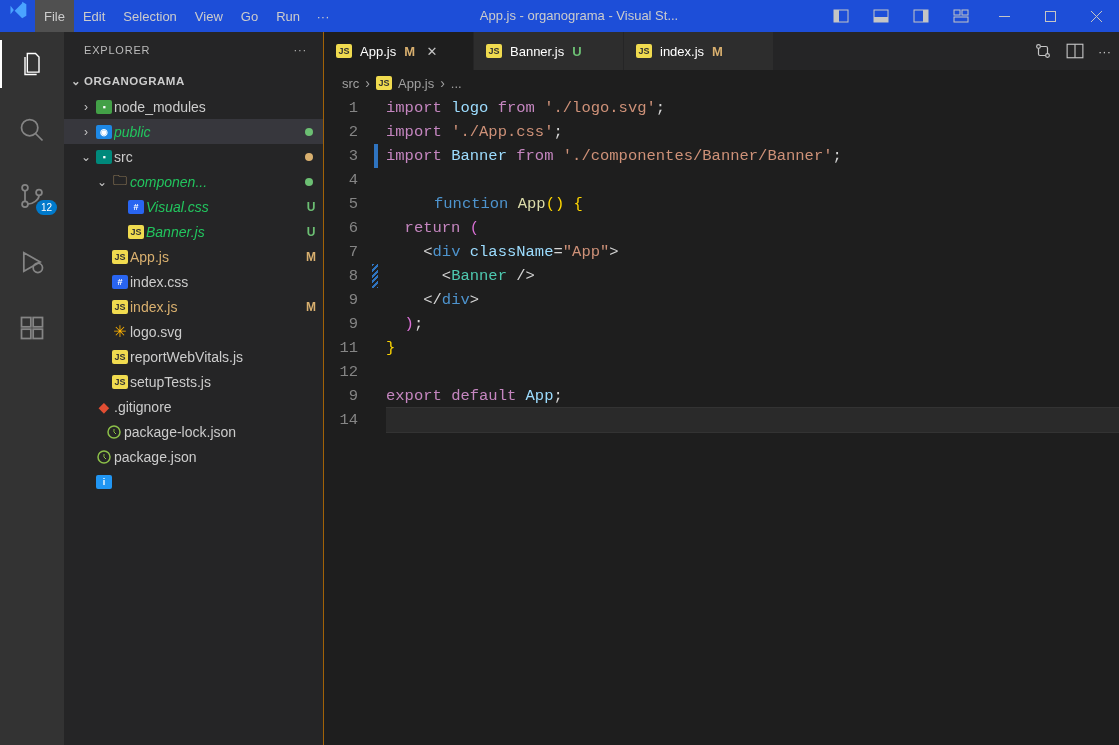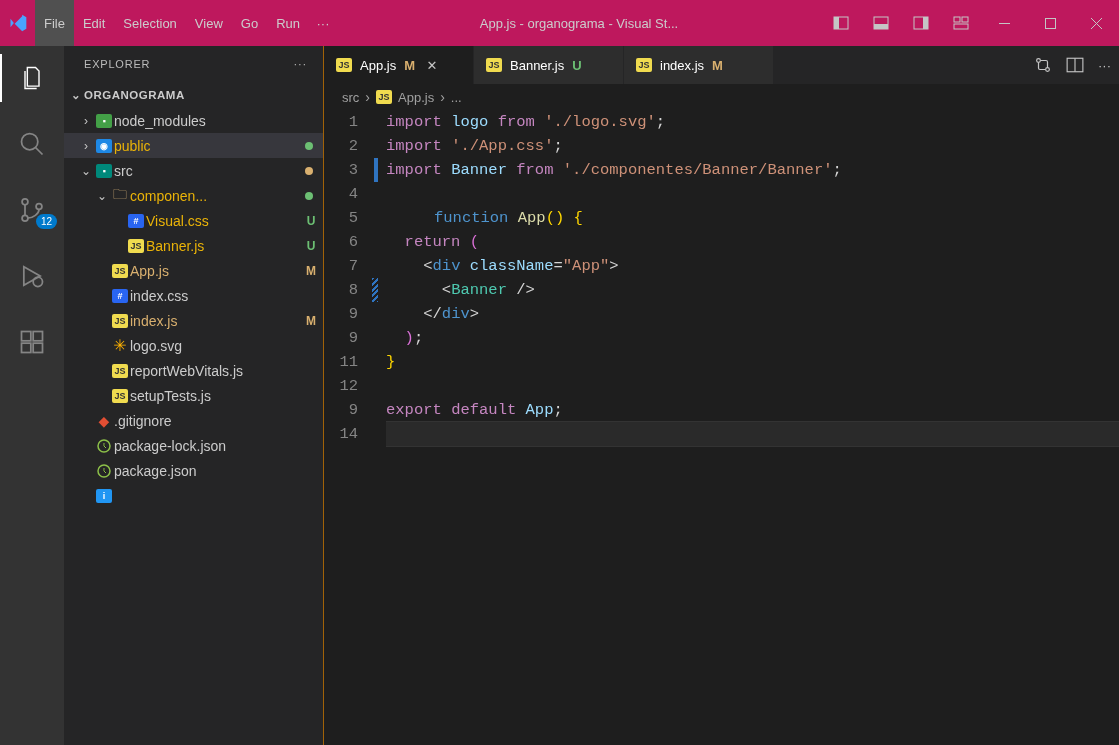--- a/index.html
+++ b/index.html
@@ -9,24 +9,24 @@
     font-size: 13px;
     color: #cccccc;
     background: #1e1e1e;
     overflow: hidden;
     width: 1119px;
     height: 745px;
   }
 
   
   .titlebar {
-    height: 46px;
-    background: #be185d;
-    display: flex;
-    align-items: center;
+    height: 32px;
+    background: #1d4ed8;
+    display: flex;
+    align-items: flex-start;
     -webkit-user-select: none;
     user-select: none;
   }
   .titlebar .logo {
     width: 35px;
     display: flex;
     align-items: center;
     justify-content: center;
     color: #4aa3ff;
   }
@@ -47,21 +47,21 @@
   .menu-overflow {
     width: 28px; height: 100%;
     display: flex; align-items: center; justify-content: center;
   }
   .window-title {
     flex: 1;
     text-align: center;
     overflow: hidden;
     text-overflow: ellipsis;
     white-space: nowrap;
-    margin: 0 8px;
+    margin: 8px 8px;
   }
   .layout-controls, .window-controls { display: flex; height: 100%; }
   .layout-btn, .win-btn {
     width: 40px; height: 100%;
     display: flex; align-items: center; justify-content: center;
     color: #cccccc;
   }
   .win-btn { width: 46px; }
 
   
@@ -155,21 +155,21 @@
   .tree-row .label { flex: 1; overflow: hidden; text-overflow: ellipsis; padding-right: 4px;}
   .tree-row .status {
     width: 24px;
     text-align: center;
     font-weight: 700;
     font-size: 12px;
   }
   .status-M { color: #d9b06f; }
   .status-U { color: #6cbf73; }
   .label.mod { color: #d9b06f; }
-  .label.unt { color: #eab308; }
+  .label.unt { color: #22c55e; font-style: italic; }
   .dot-mod { width:8px;height:8px;border-radius:50%;background:#d9b06f;margin-right:10px; }
   .dot-unt { width:8px;height:8px;border-radius:50%;background:#6cbf73;margin-right:10px; }
 
   
   .editor-area {
     flex: 1;
     display: flex;
     flex-direction: column;
     background: #1e1e1e;
     min-width: 0;
@@ -455,21 +455,21 @@
             <span class="icobox ico-js">JS</span>
           </span>
           <span class="label ">setupTests.js</span>
         </div>
         <div class="tree-row" style="padding-left: 30px;">
           <span class="fi">
             <span style="color:#e24e33;font-size:14px;">◆</span>
           </span>
           <span class="label ">.gitignore</span>
         </div>
-        <div class="tree-row" style="padding-left: 30px;">
+        <div class="tree-row" style="padding-left: 40px;">
           <span class="fi">
             <svg width="16" height="16" viewBox="0 0 16 16">
               <path fill="none" stroke="#8dc149" stroke-width="1.5" d="M8 2a6 6 0 1 0 0 12 6 6 0 0 0 0-12z"></path>
               <path stroke="#8dc149" d="M8 5v3l2 2"></path>
             </svg>
           </span>
           <span class="label ">package-lock.json</span>
         </div>
         <div class="tree-row" style="padding-left: 30px;">
           <span class="fi">

